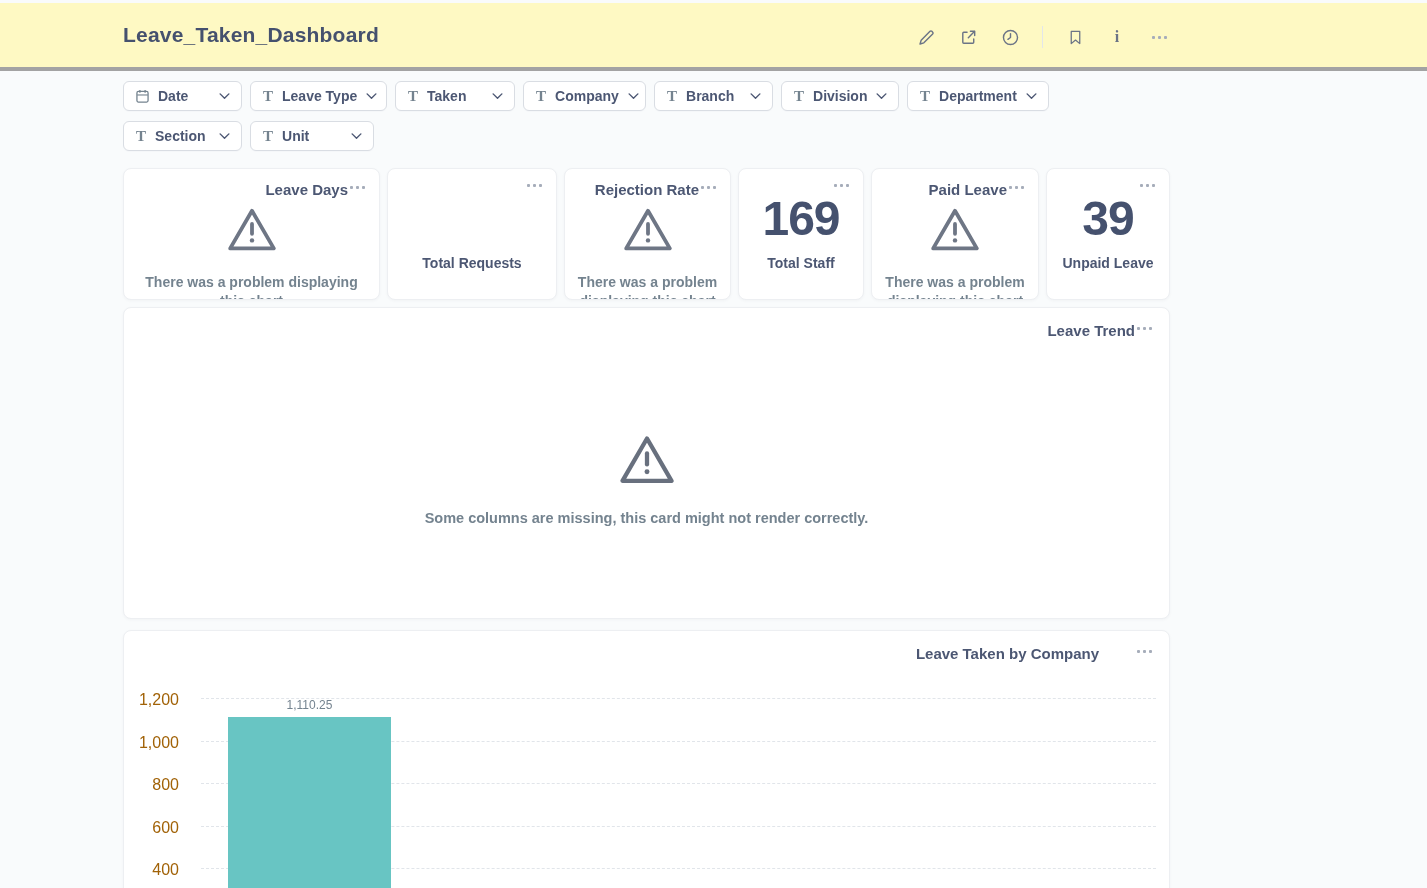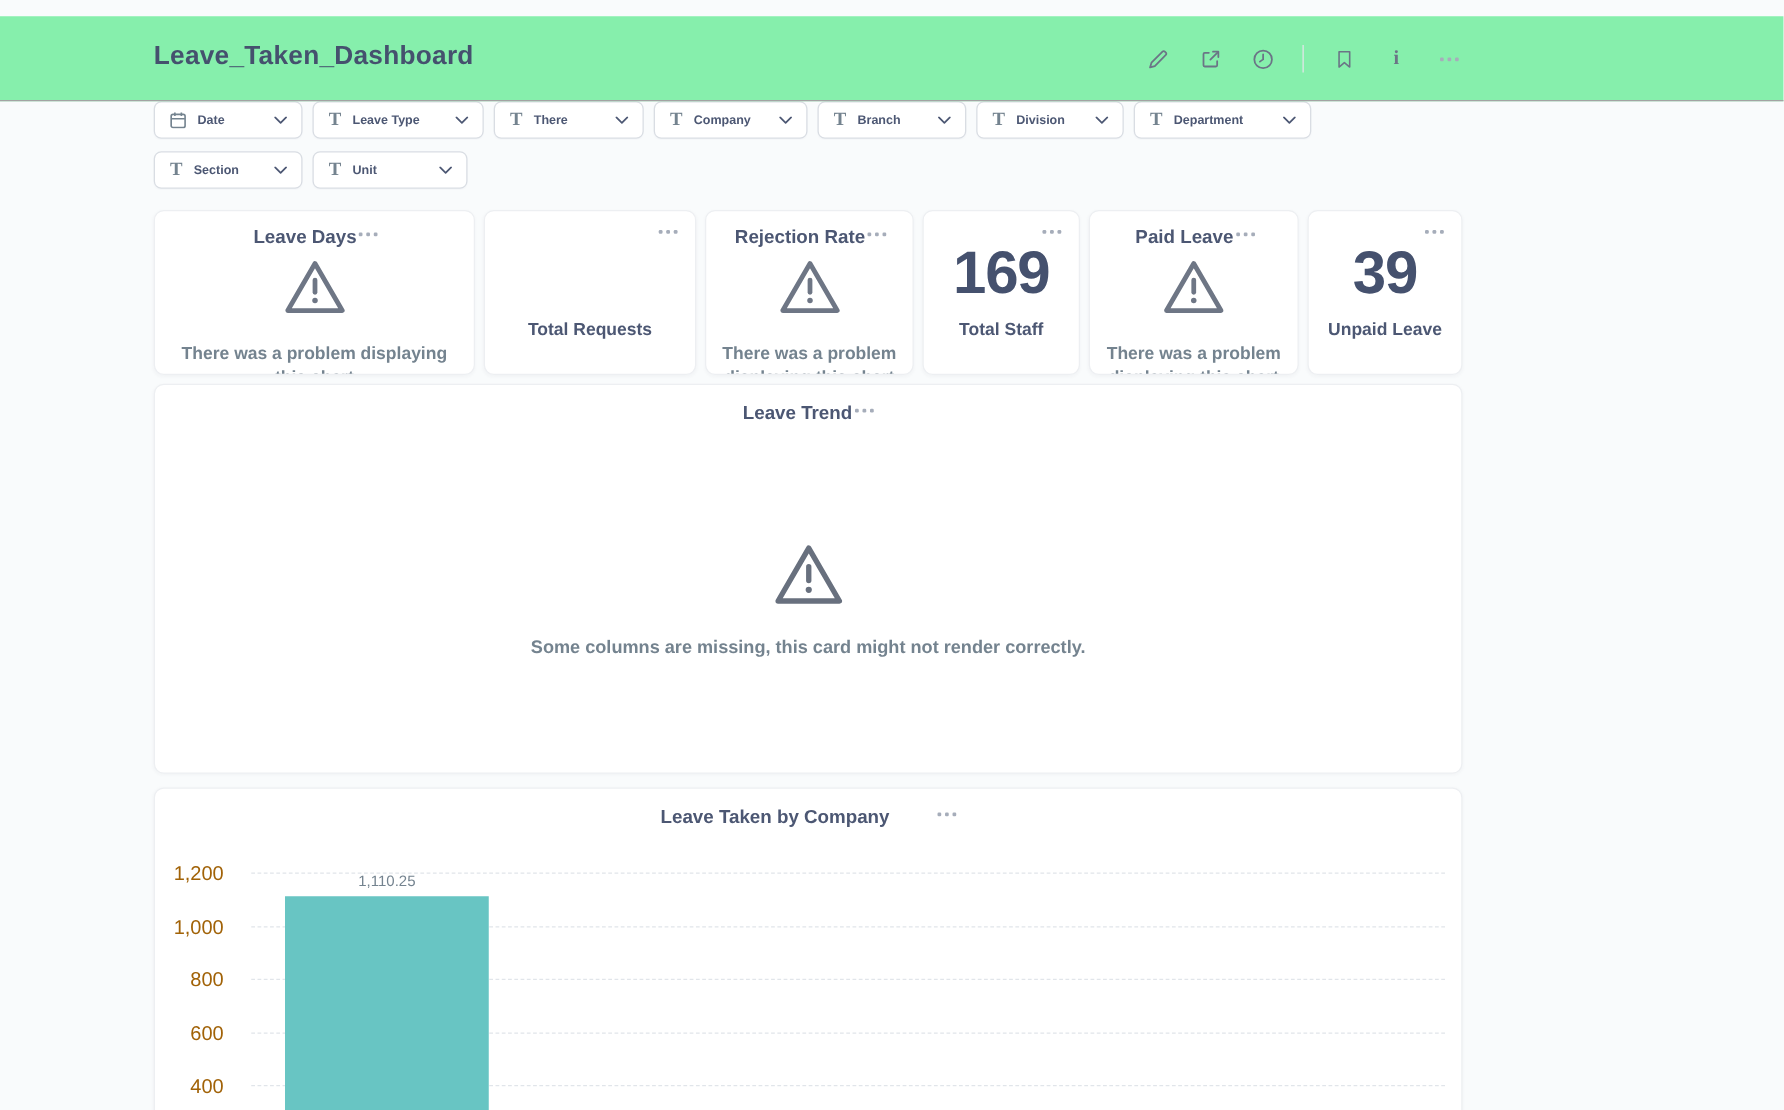--- a/index.html
+++ b/index.html
@@ -1,48 +1,48 @@
 <!DOCTYPE html>
 <html><head>
 <meta charset="utf-8">
 <style>
   * { margin:0; padding:0; box-sizing:border-box; }
   html,body { width:1427px; height:888px; overflow:hidden; }
   body { font-family:"Liberation Sans", sans-serif; background:#f9fbfc; }
   .stage { position:relative; width:1427px; height:888px; overflow:hidden; background:#f9fbfc; }
 
   
-  .topbar { position:absolute; top:13px; left:0; width:100%; height:68px; background:#86efac; border-bottom:1px solid #a3a3a3; z-index:5; }
+  .topbar { position:absolute; top:3px; left:0; width:100%; height:68px; background:#fef9c3; border-bottom:4px solid #a3a3a3; z-index:5; }
   .dash-title { position:absolute; left:123px; top:20px; font-size:21px; font-weight:700; color:#45516e; letter-spacing:.2px; }
   .actions { position:absolute; top:0; right:258px; height:68px; display:flex; align-items:center; gap:22px; }
   .icon-btn { width:20px; height:20px; display:flex; align-items:center; justify-content:center; color:#6b7486; cursor:pointer; }
   .vdivider { width:1px; height:22px; background:#e3e6ea; }
   .info-glyph { font-family:"Liberation Serif", serif; font-size:16px; font-weight:700; color:#6b7486; line-height:1; }
 
   
   .filters { position:absolute; left:123px; top:81px; }
   .filter-row { display:flex; gap:8px; margin-bottom:10px; }
   .chip { height:30px; background:#fff; border:1px solid #d9dde3; border-radius:6px; display:flex; align-items:center; padding:0 11px 0 12px; cursor:pointer; box-shadow:0 1px 1px rgba(60,70,90,.02); }
   .chip-icon { color:#74838f; margin-right:9px; display:flex; align-items:center; }
   .t-glyph { font-family:"Liberation Serif", serif; font-size:15px; font-weight:600; color:#74838f; line-height:1; }
-  .chip-label { font-size:10px; font-weight:700; color:#4c5773; flex:1; white-space:nowrap; }
+  .chip-label { font-size:14px; font-weight:700; color:#4c5773; flex:1; white-space:nowrap; }
   .chip-chevron { margin-left:9px; display:flex; }
 
   
   .card { position:absolute; background:#fff; border:1px solid #edeff2; border-radius:8px; box-shadow:0 1px 3px rgba(50,58,70,.04); }
   #card-leave-days     { left:123px; top:168px; width:257px; height:132px; overflow:hidden; }
   #card-total-requests { left:387px; top:168px; width:170px; height:132px; }
   #card-rejection-rate { left:564px; top:168px; width:167px; height:132px; overflow:hidden; }
   #card-total-staff    { left:738px; top:168px; width:126px; height:132px; }
   #card-paid-leave     { left:871px; top:168px; width:168px; height:132px; overflow:hidden; }
   #card-unpaid-leave   { left:1046px; top:168px; width:124px; height:132px; }
   #card-leave-trend    { left:123px; top:307px; width:1047px; height:312px; }
   #card-company        { left:123px; top:630px; width:1047px; height:400px; }
 
-  .card-head { position:absolute; top:12px; left:16px; right:12px; display:flex; justify-content:center; align-items:flex-start; }
+  .card-head { position:absolute; top:12px; left:16px; right:12px; display:flex; justify-content:flex-end; align-items:flex-start; }
   .card-title { font-size:15px; font-weight:700; color:#4c5773; white-space:nowrap; }
   .dots { display:flex; gap:3px; cursor:pointer; padding:5px 2px; }
   .dots i { width:3px; height:3px; background:#a6adba; border-radius:1px; display:block; }
   .dots-abs { position:absolute; top:10px; right:12px; }
 
   .warn-center { position:absolute; left:0; right:0; top:38px; display:flex; justify-content:center; }
   .err-text { position:absolute; top:104px; left:10px; right:10px; text-align:center; font-size:14px; font-weight:700; color:#74838f; line-height:19px; }
 
   .scalar-num { position:absolute; top:26px; left:0; right:0; text-align:center; font-size:48px; font-weight:700; color:#45516e; letter-spacing:-1px; line-height:1; }
   .scalar-label { position:absolute; top:86px; left:0; right:0; text-align:center; font-size:14px; font-weight:700; color:#4c5773; }
@@ -124,21 +124,21 @@
         <span class="chip-chevron">
             <svg width="11" height="7" viewBox="0 0 12 8">
               <path d="M1 1l5 5 5-5" fill="none" stroke="#4c5773" stroke-width="1.6" stroke-linecap="round" stroke-linejoin="round"></path>
             </svg>
           </span>
       </div>
       <div class="chip" style="width:120px">
         <span class="chip-icon">
             <span class="t-glyph">T</span>
           </span>
-        <span class="chip-label">There</span>
+        <span class="chip-label">Taken</span>
         <span class="chip-chevron">
             <svg width="11" height="7" viewBox="0 0 12 8">
               <path d="M1 1l5 5 5-5" fill="none" stroke="#4c5773" stroke-width="1.6" stroke-linecap="round" stroke-linejoin="round"></path>
             </svg>
           </span>
       </div>
       <div class="chip" style="width:123px">
         <span class="chip-icon">
             <span class="t-glyph">T</span>
           </span>

